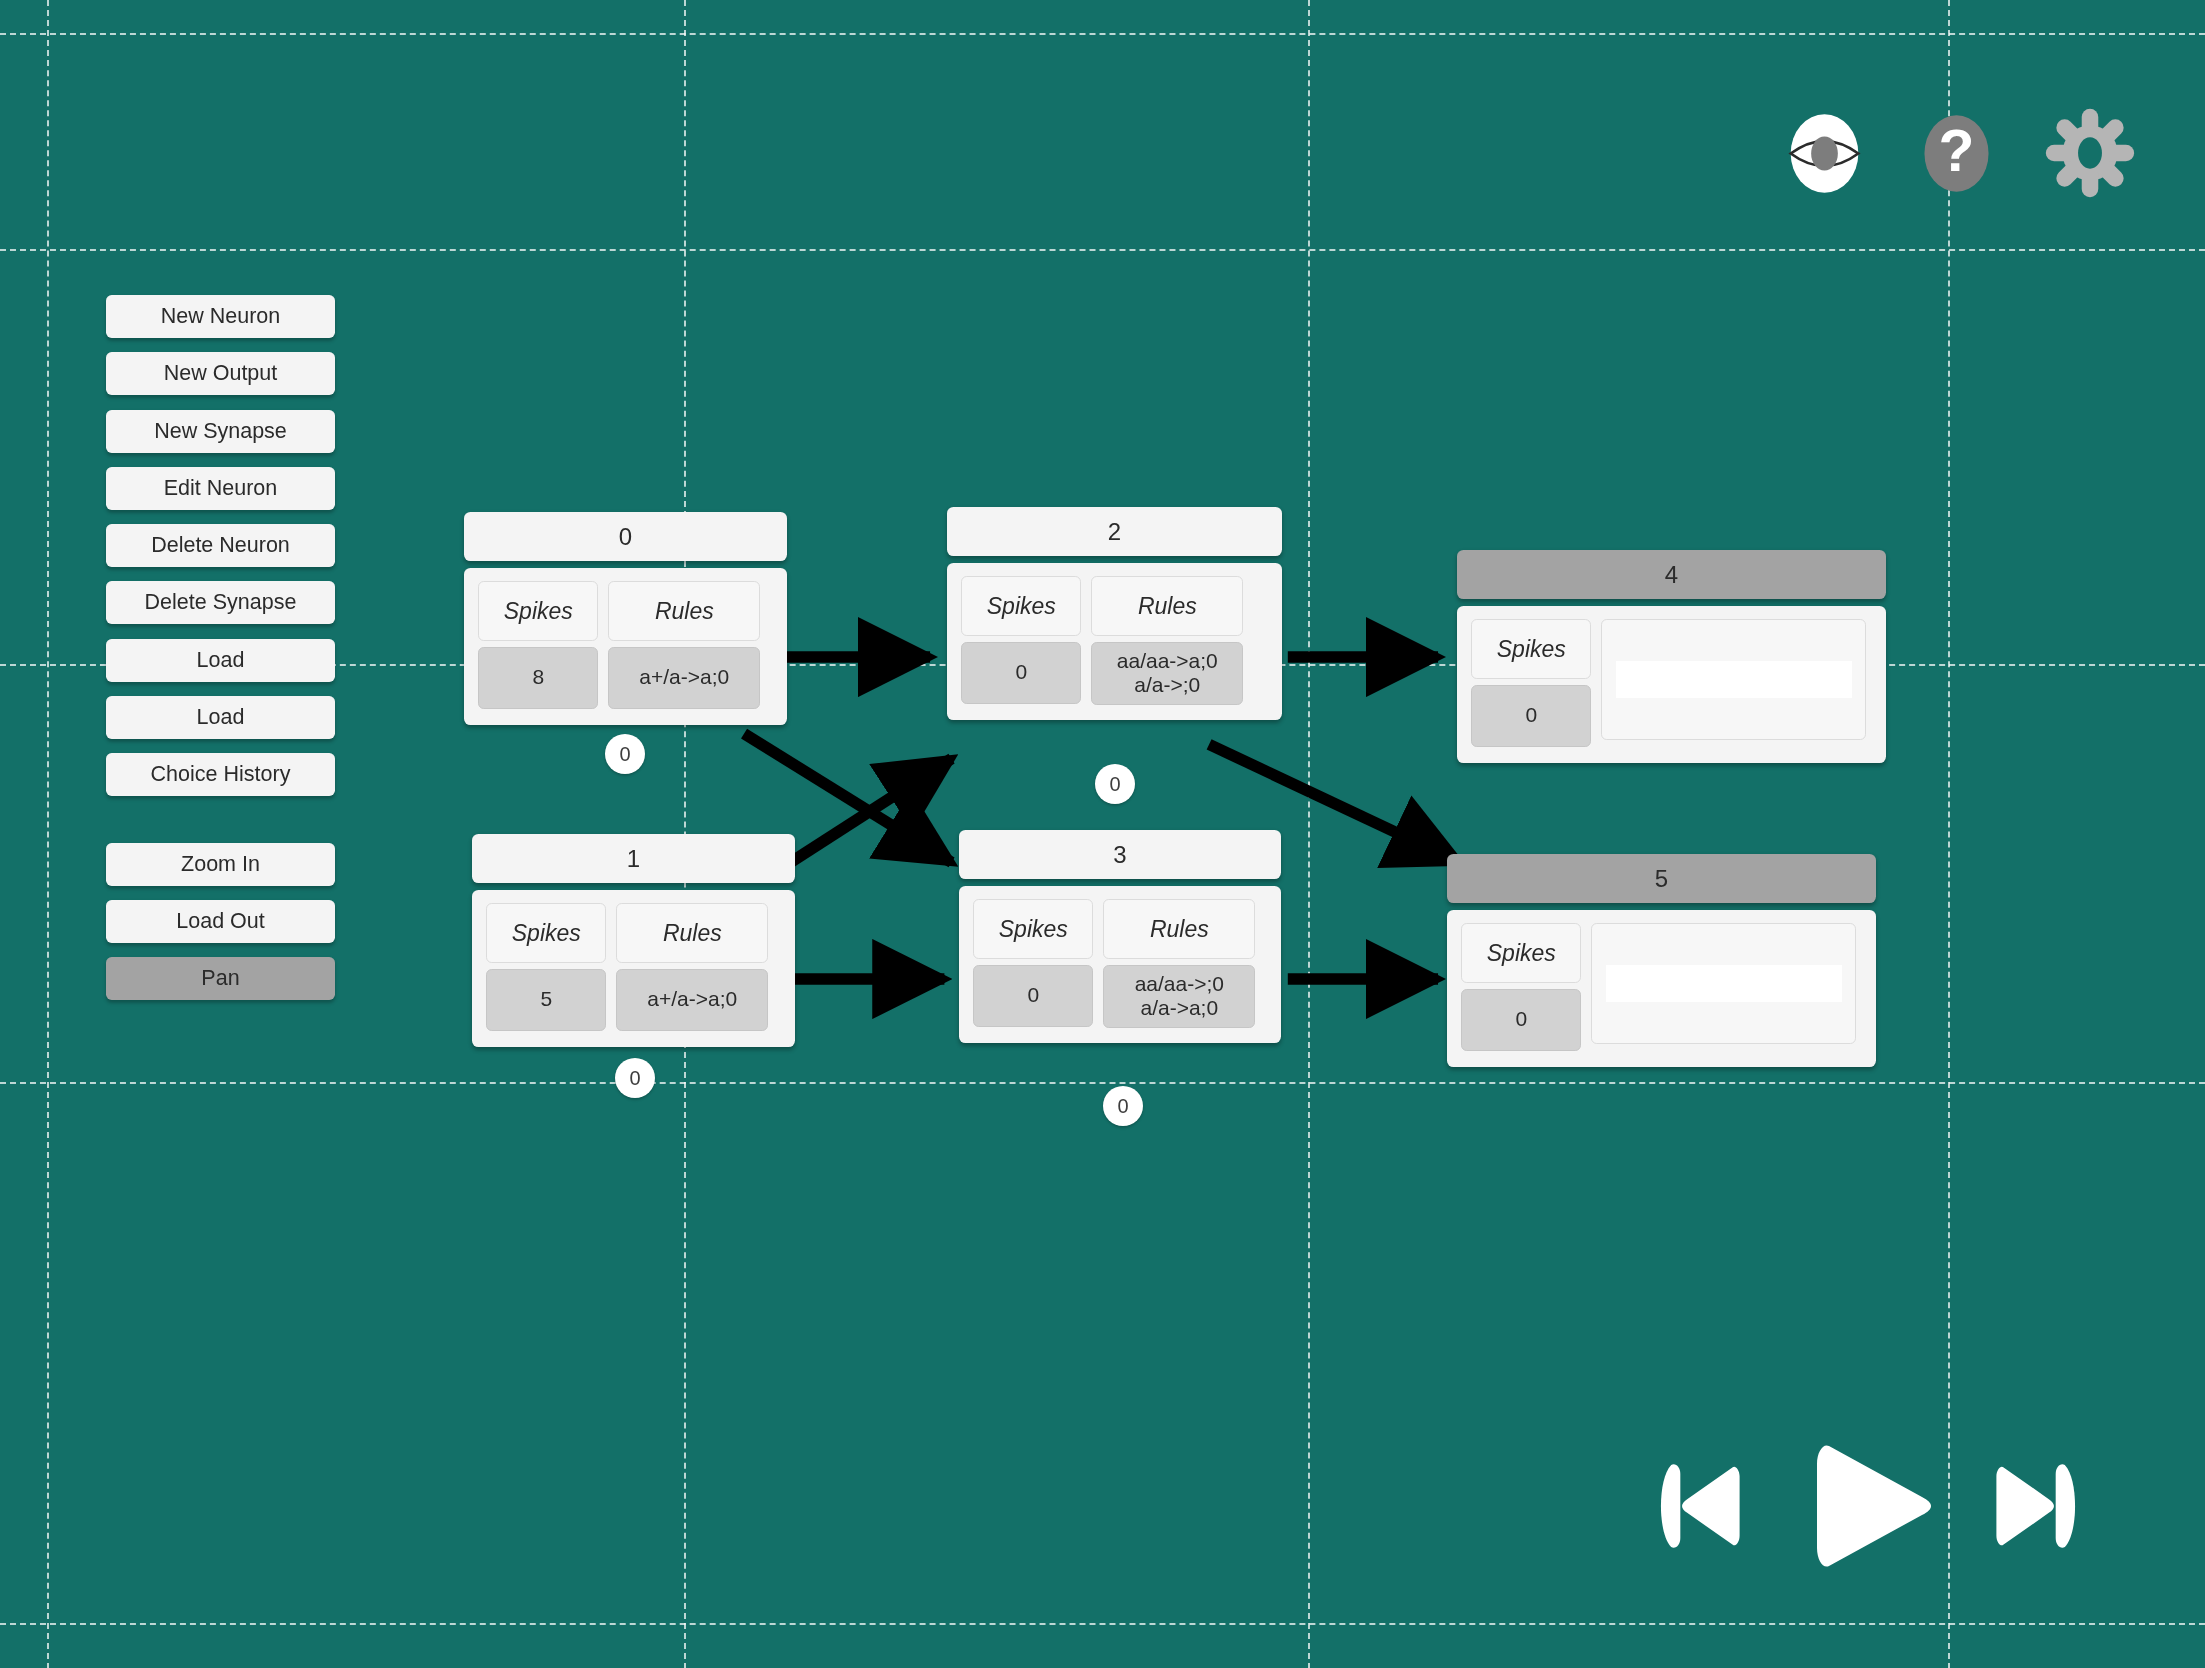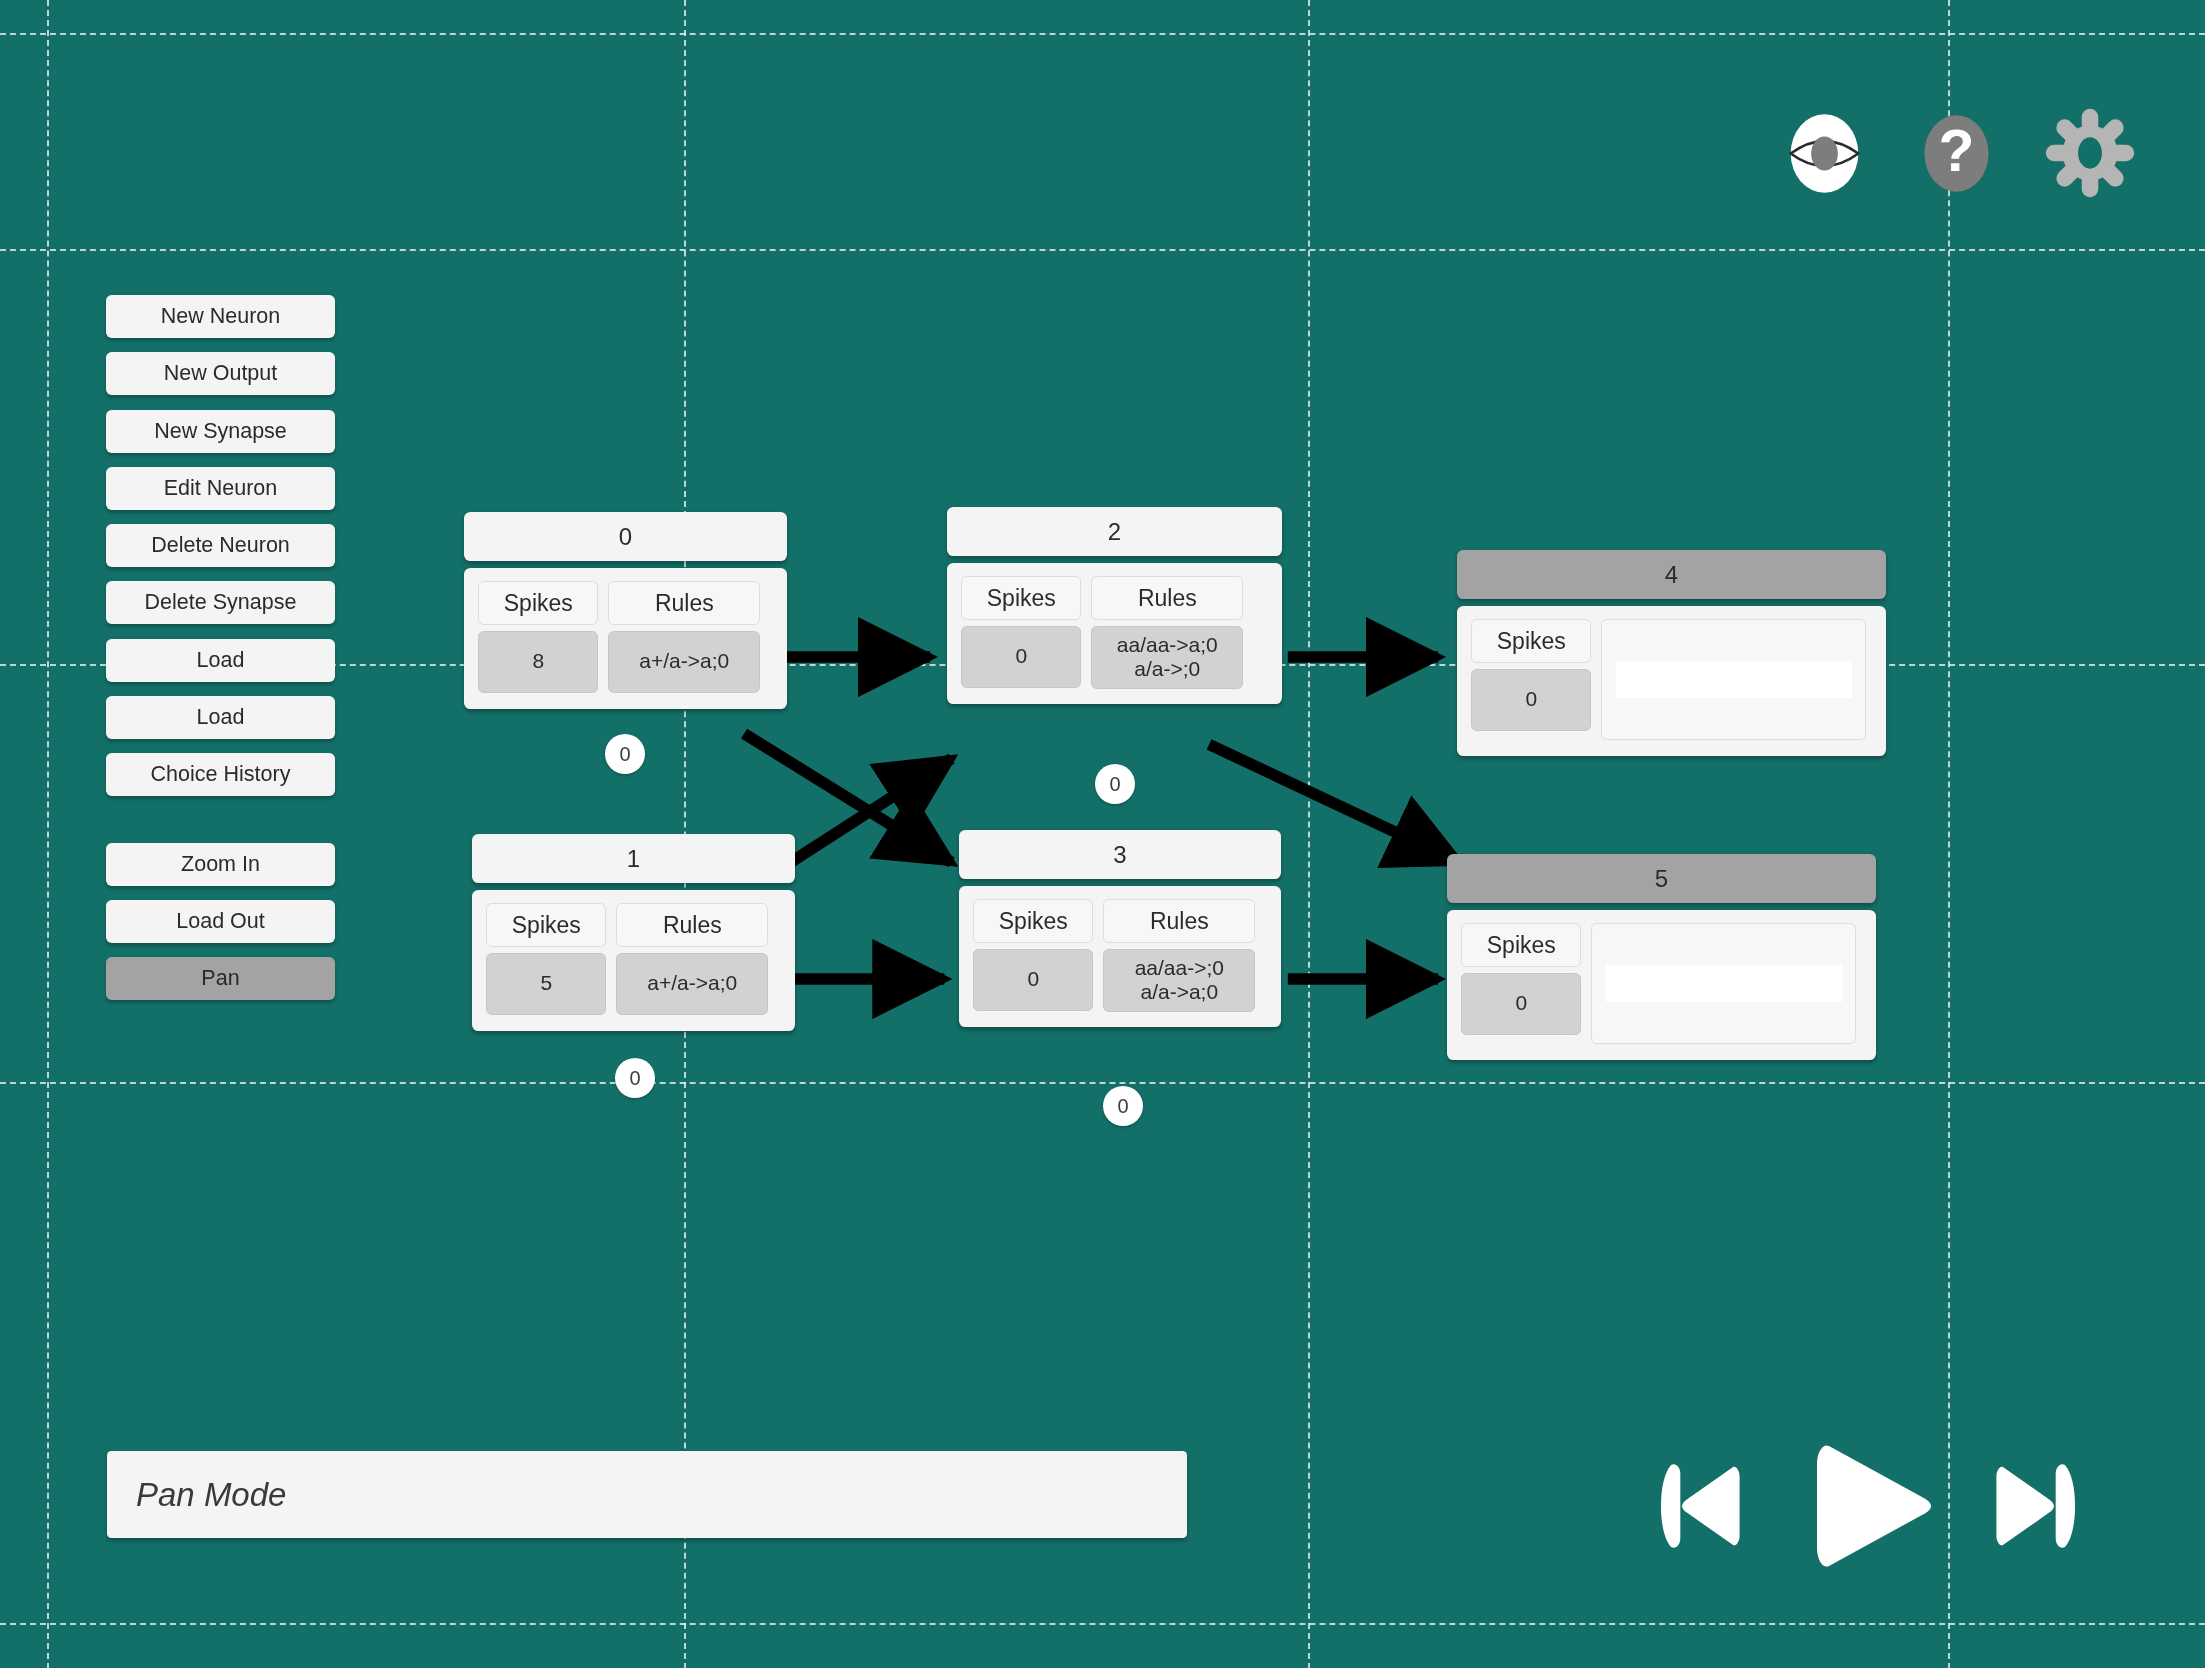--- a/index.html
+++ b/index.html
@@ -116,27 +116,28 @@
     box-shadow: 0 2.1px 4.3px rgba(0,0,0,0.3);
     padding: 13px 14.3px 15.7px 14.3px;
     display: flex;
     gap: 10px;
   }
   .col { display: flex; flex-direction: column; gap: 5.7px; }
   .cell-label {
     background: #f7f7f7;
     border: 1.4px solid #dcdcdc;
     border-radius: 5.7px;
-    height: 44px;
+    height: 60px;
     display: flex;
     align-items: center;
     justify-content: center;
     font-size: 23px;
     color: #2b2b2b;
     padding: 0 24px;
+    font-style: italic;
   }
   .cell-value {
     background: #d2d2d2;
     border: 1.4px solid #c6c6c6;
     border-radius: 5.7px;
     min-height: 62px;
     display: flex;
     flex-direction: column;
     align-items: center;
     justify-content: center;
@@ -395,23 +396,20 @@
       <div class="col spikes">
         <div class="cell-label">Spikes</div>
         <div class="cell-value">0</div>
       </div>
       <div class="out-box">
         <div class="out-strip"></div>
       </div>
     </div>
   </div>
 
-  <div id="statusbar">
-    <span class="status-text">Pan Mode</span>
-  </div>
 
   <div id="transport">
     <span class="tbtn">
       <svg width="114" height="114" viewBox="0 0 100 100">
         <path d="M30 14 C18 26 18 74 30 86 C34 88 38 84 38 78 L38 22 C38 16 34 12 30 14 Z" fill="#ffffff"></path>
         <path d="M84 16 C86 14 90 18 90 24 L90 76 C90 82 86 86 84 84 L44 56 C38 52 38 48 44 44 Z" fill="#ffffff"></path>
       </svg>
     </span>
     <span class="tbtn">
       <svg width="150" height="150" viewBox="0 0 100 100">

